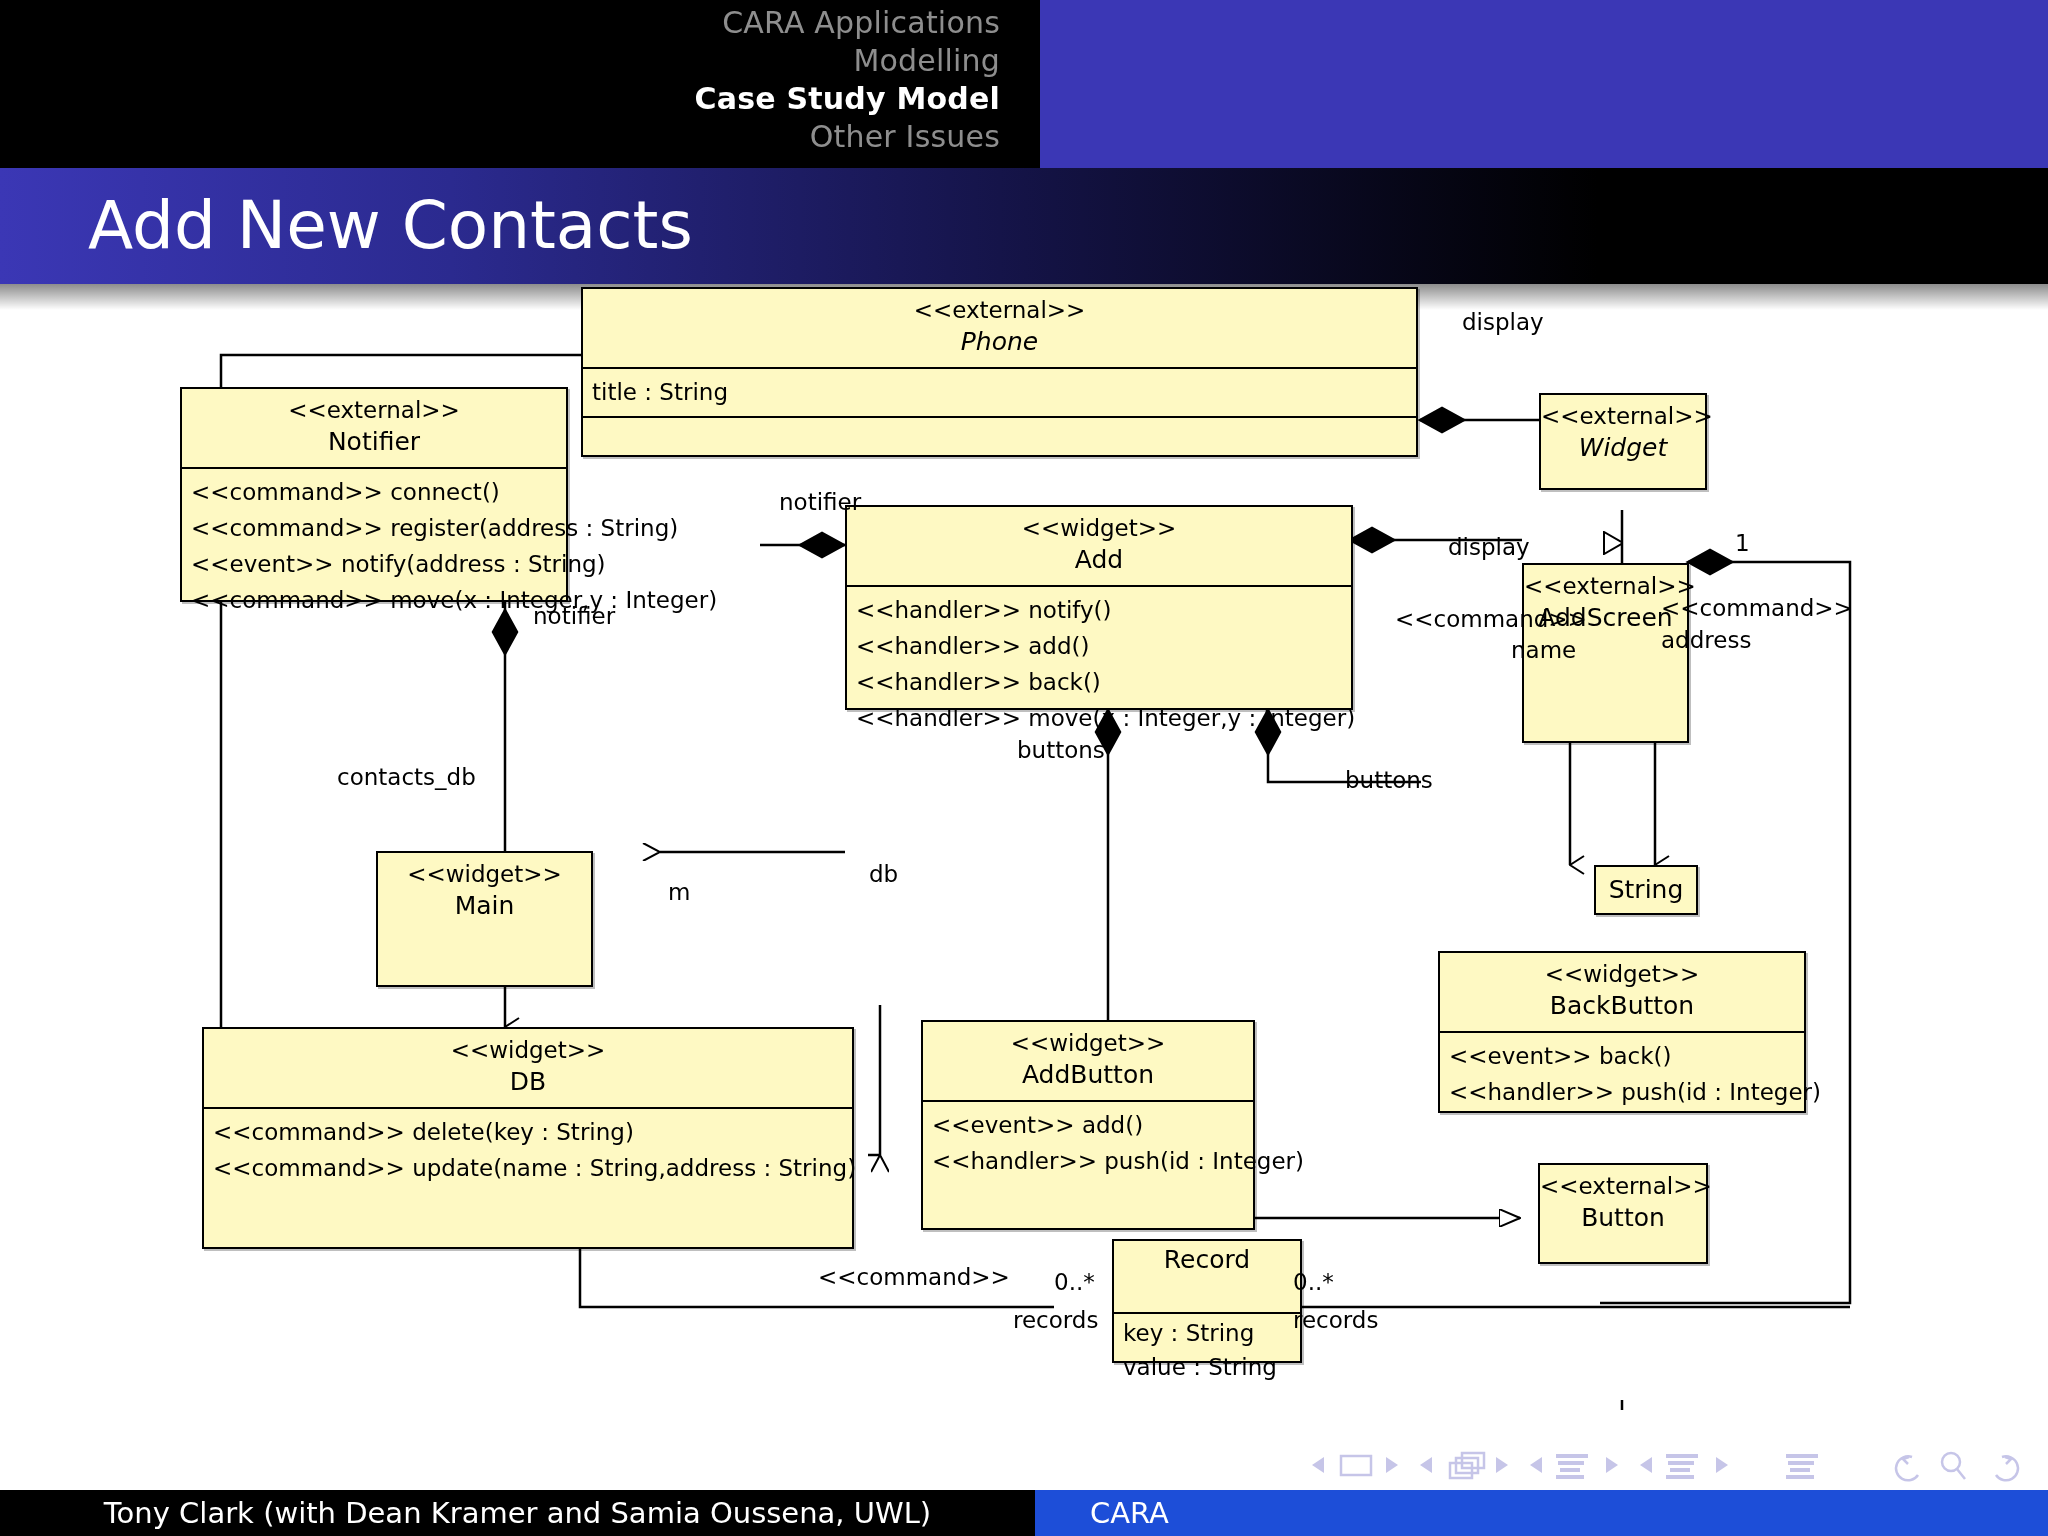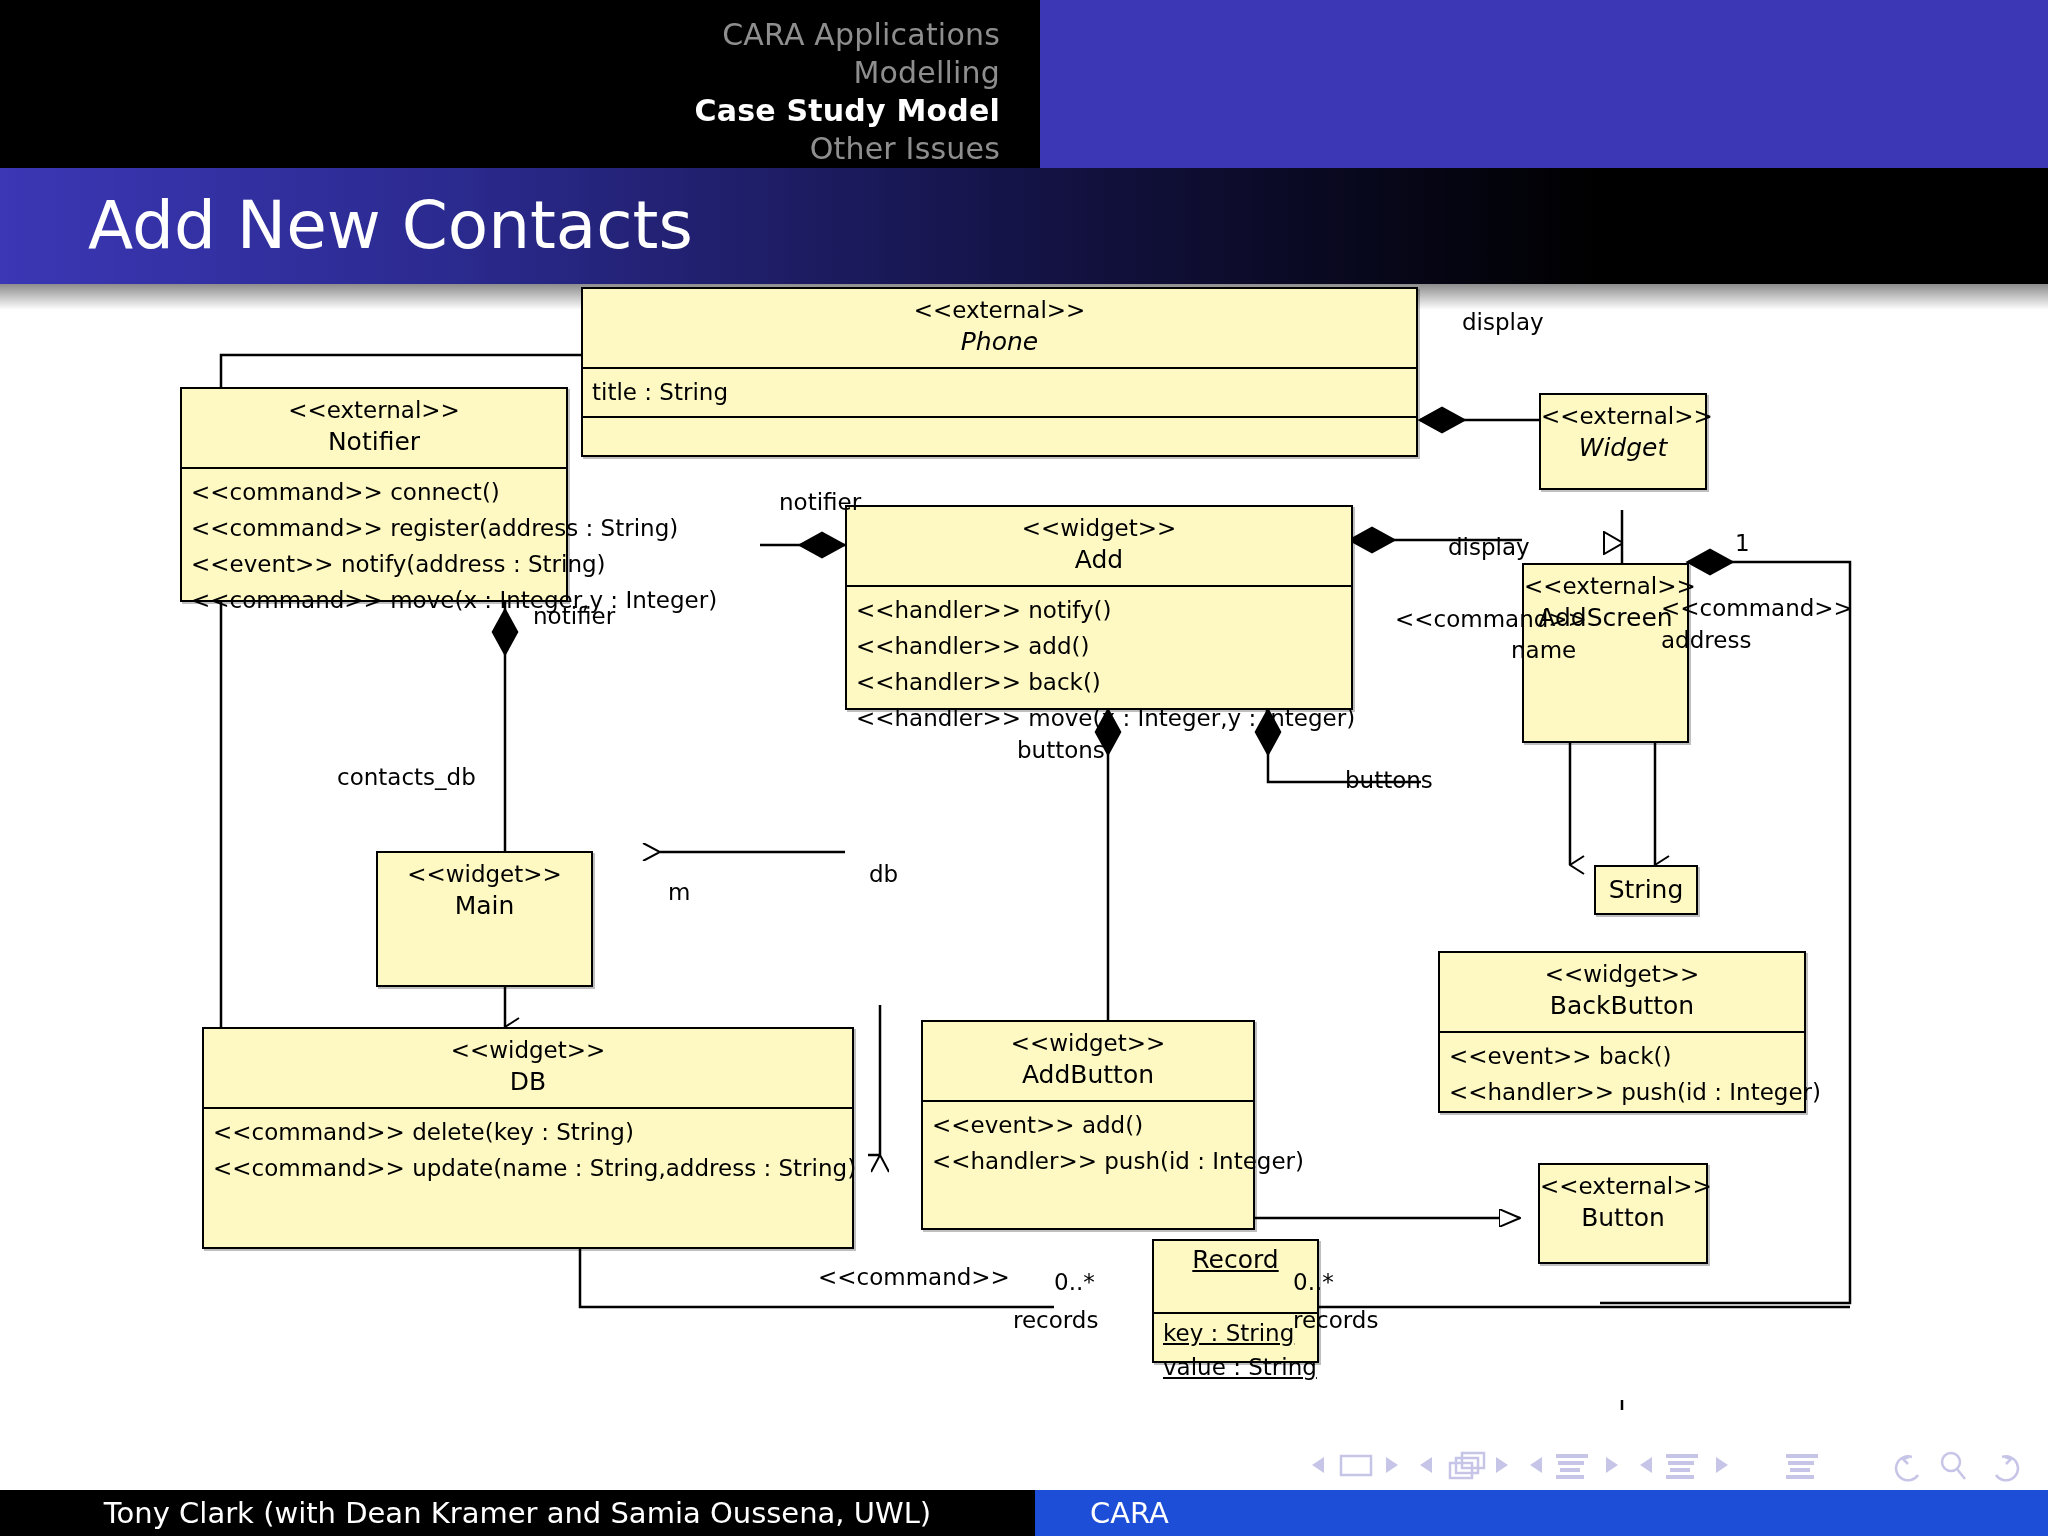--- a/index.html
+++ b/index.html
@@ -14,21 +14,21 @@
     position:absolute;left:0;top:0;width:2048px;height:168px;
     background:#3b37b5;
   }
   #header-nav-black{
     position:absolute;left:0;top:0;width:1040px;height:168px;
     background:#000000;
   }
   #breadcrumb{
     position:absolute;left:0;top:0;width:1000px;height:208px;
     display:flex;flex-direction:column;align-items:flex-end;justify-content:flex-start;
-    padding-top:16px;box-sizing:border-box;
+    padding-top:4px;box-sizing:border-box;
   }
   .crumb{
     font-size:30px;line-height:38px;color:#8e8e8e;letter-spacing:.2px;
     white-space:nowrap;font-family:"DejaVu Sans","Liberation Sans",sans-serif;
   }
   .crumb.active{color:#ffffff;font-weight:bold;}
   #title-bar{
     position:absolute;left:0;top:168px;width:2048px;height:116px;
     background:linear-gradient(to right,#3b37b5 0%,#2b2a8f 22%,#141346 50%,#000000 78%,#000000 100%);
   }
@@ -268,21 +268,21 @@
     </div>
   </div>
 
   <div class="uml-box" style="left:1538px;top:863px;width:170px;height:101px;">
     <div class="uml-head">
       <div class="uml-stereo">&lt;&lt;external&gt;&gt;</div>
       <div class="uml-name">Button</div>
     </div>
   </div>
 
-  <div class="uml-box" style="left:1152px;top:939px;width:167px;height:124px;text-decoration:underline;">
+  <div class="uml-box" style="left:1112px;top:939px;width:190px;height:124px;">
     <div class="uml-head" style="padding:2px 0 4px 0;">
       <div class="uml-name">Record</div>
     </div>
     <div class="uml-sep uml-body" style="padding:2px 9px 4px 9px;margin-top:31px;">
       <div class="uml-row" style="line-height:34px;">key : String</div>
       <div class="uml-row" style="line-height:34px;">value : String</div>
     </div>
   </div>
 
   <div class="edge-label" style="left:1462px;top:8px;">display</div>

